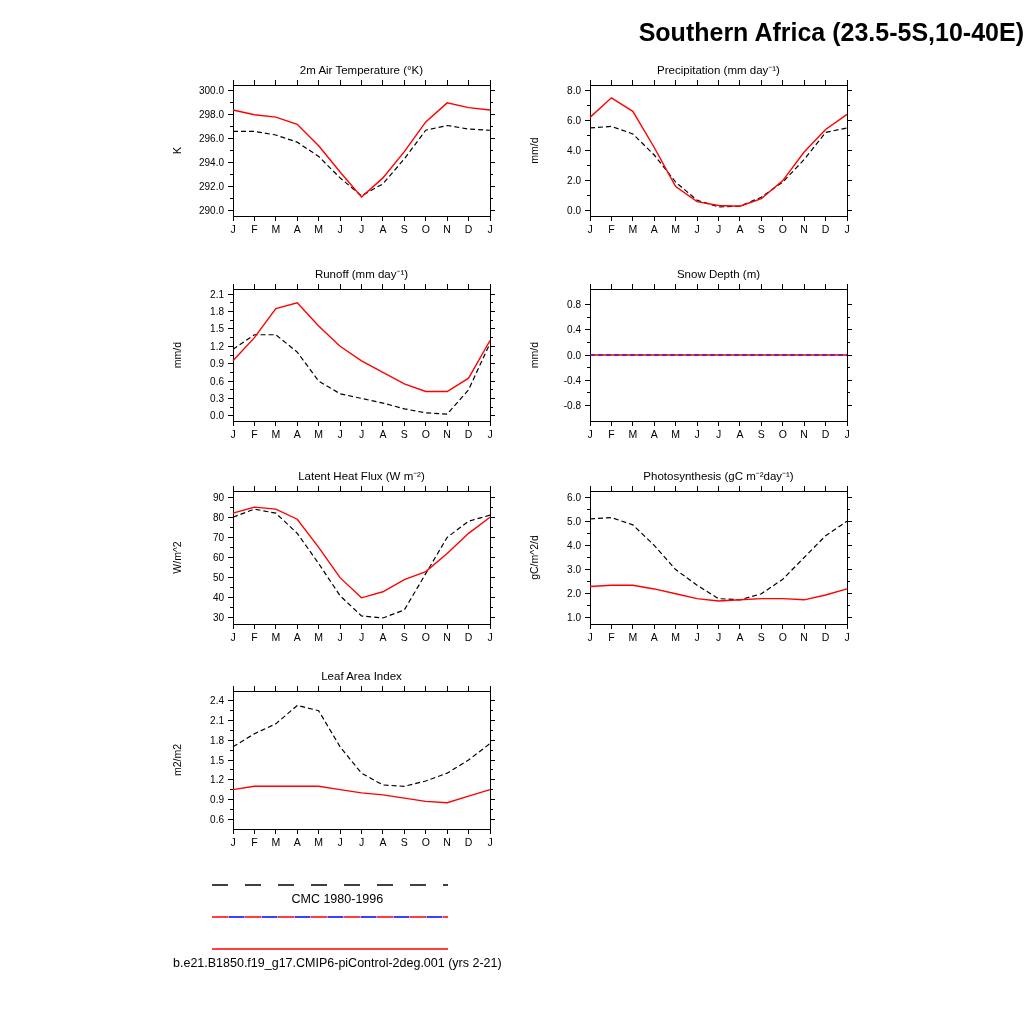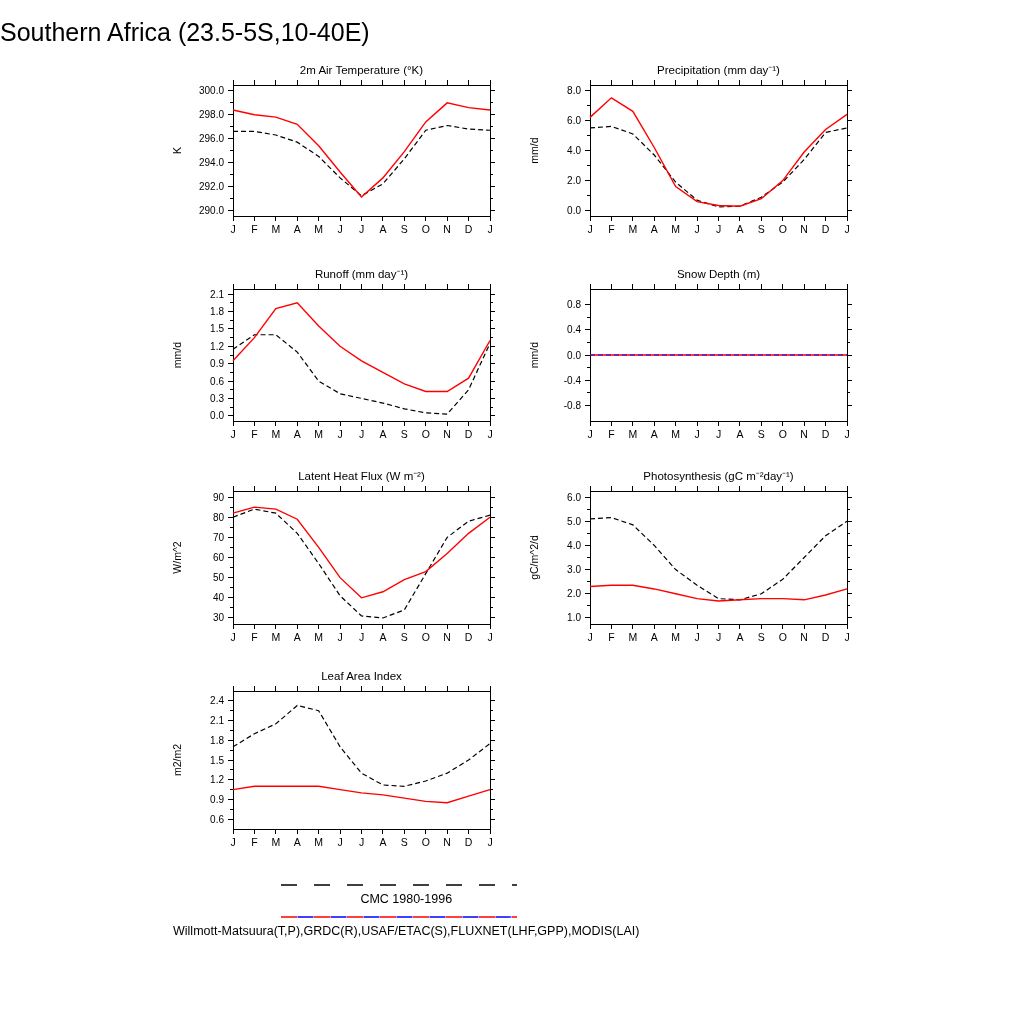--- a/index.html
+++ b/index.html
@@ -1,19 +1,19 @@
 <!DOCTYPE html>
 <html><head>
 <meta charset="utf-8">
 <style>
   html,body{margin:0;padding:0;background:#ffffff;}
   .page{position:relative;width:1024px;height:1024px;background:#ffffff;
         font-family:"Liberation Sans",sans-serif;overflow:hidden;color:#000;}
-  .figure-title{position:absolute;top:18px;left:0;width:100%;text-align:left;
-        font-size:25px;color:#000;}
+  .figure-title{position:absolute;top:18px;left:0;width:100%;text-align:right;
+        font-size:25px;color:#000;font-weight:bold;}
   #charts-svg{position:absolute;left:0;top:0;}
   .legend{position:absolute;left:158px;top:878px;}
   .legend-row{display:flex;align-items:center;height:32px;flex-direction:column;}
   .legend-row span{margin-left:15px;font-size:12.5px;color:#000;white-space:nowrap;}
   svg text{font-family:"Liberation Sans",sans-serif;fill:#000;}
 </style>
 </head>
 <body>
 
 <div class="page">
@@ -555,16 +555,21 @@
       <svg class="legend-swatch" width="240" height="14">
           <line x1="2" y1="7" x2="238" y2="7" stroke="#000000" stroke-width="1.3" stroke-dasharray="16,17"></line>
         </svg>
       <span>CMC 1980-1996</span>
     </div>
     <div class="legend-row">
       <svg class="legend-swatch" width="240" height="14">
           <line x1="2" y1="7" x2="238" y2="7" stroke="#ff0000" stroke-width="1.3" stroke-dasharray="16,17"></line>
           <line x1="2" y1="7" x2="238" y2="7" stroke="#0000ff" stroke-width="1.3" stroke-dasharray="16,17" stroke-dashoffset="-16.5"></line>
         </svg>
-      <span>Willmott-Matsuura(T,P),GRDC(R),USAF/ETAC(S),FLUXNET(LHF,GPP),MODIS(LAI)</span>
+    </div>
+    <div class="legend-row">
+      <svg class="legend-swatch" width="240" height="14">
+          <line x1="2" y1="7" x2="238" y2="7" stroke="#ff0000" stroke-width="1.3"></line>
+        </svg>
+      <span>b.e21.B1850.f19_g17.CMIP6-piControl-2deg.001 (yrs 2-21)</span>
     </div>
   </div>
 </div>
 
 </body></html>

